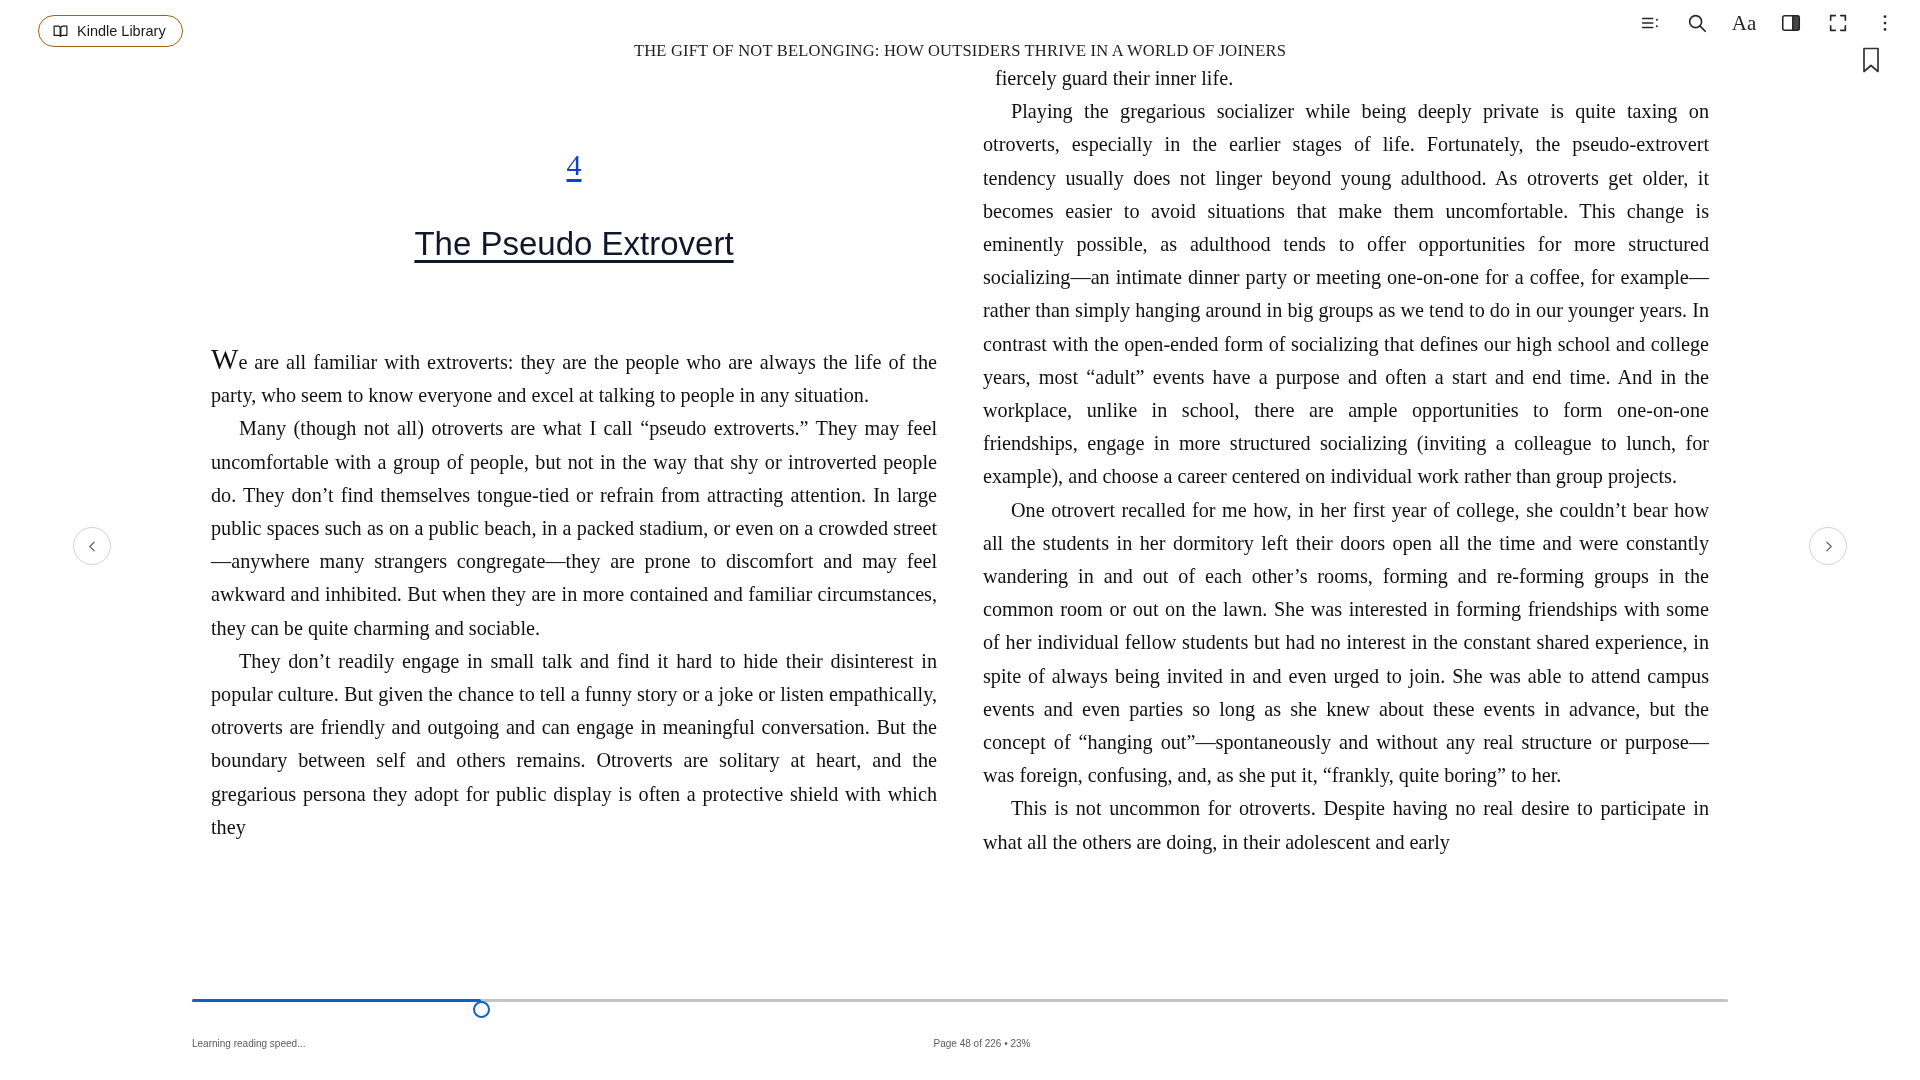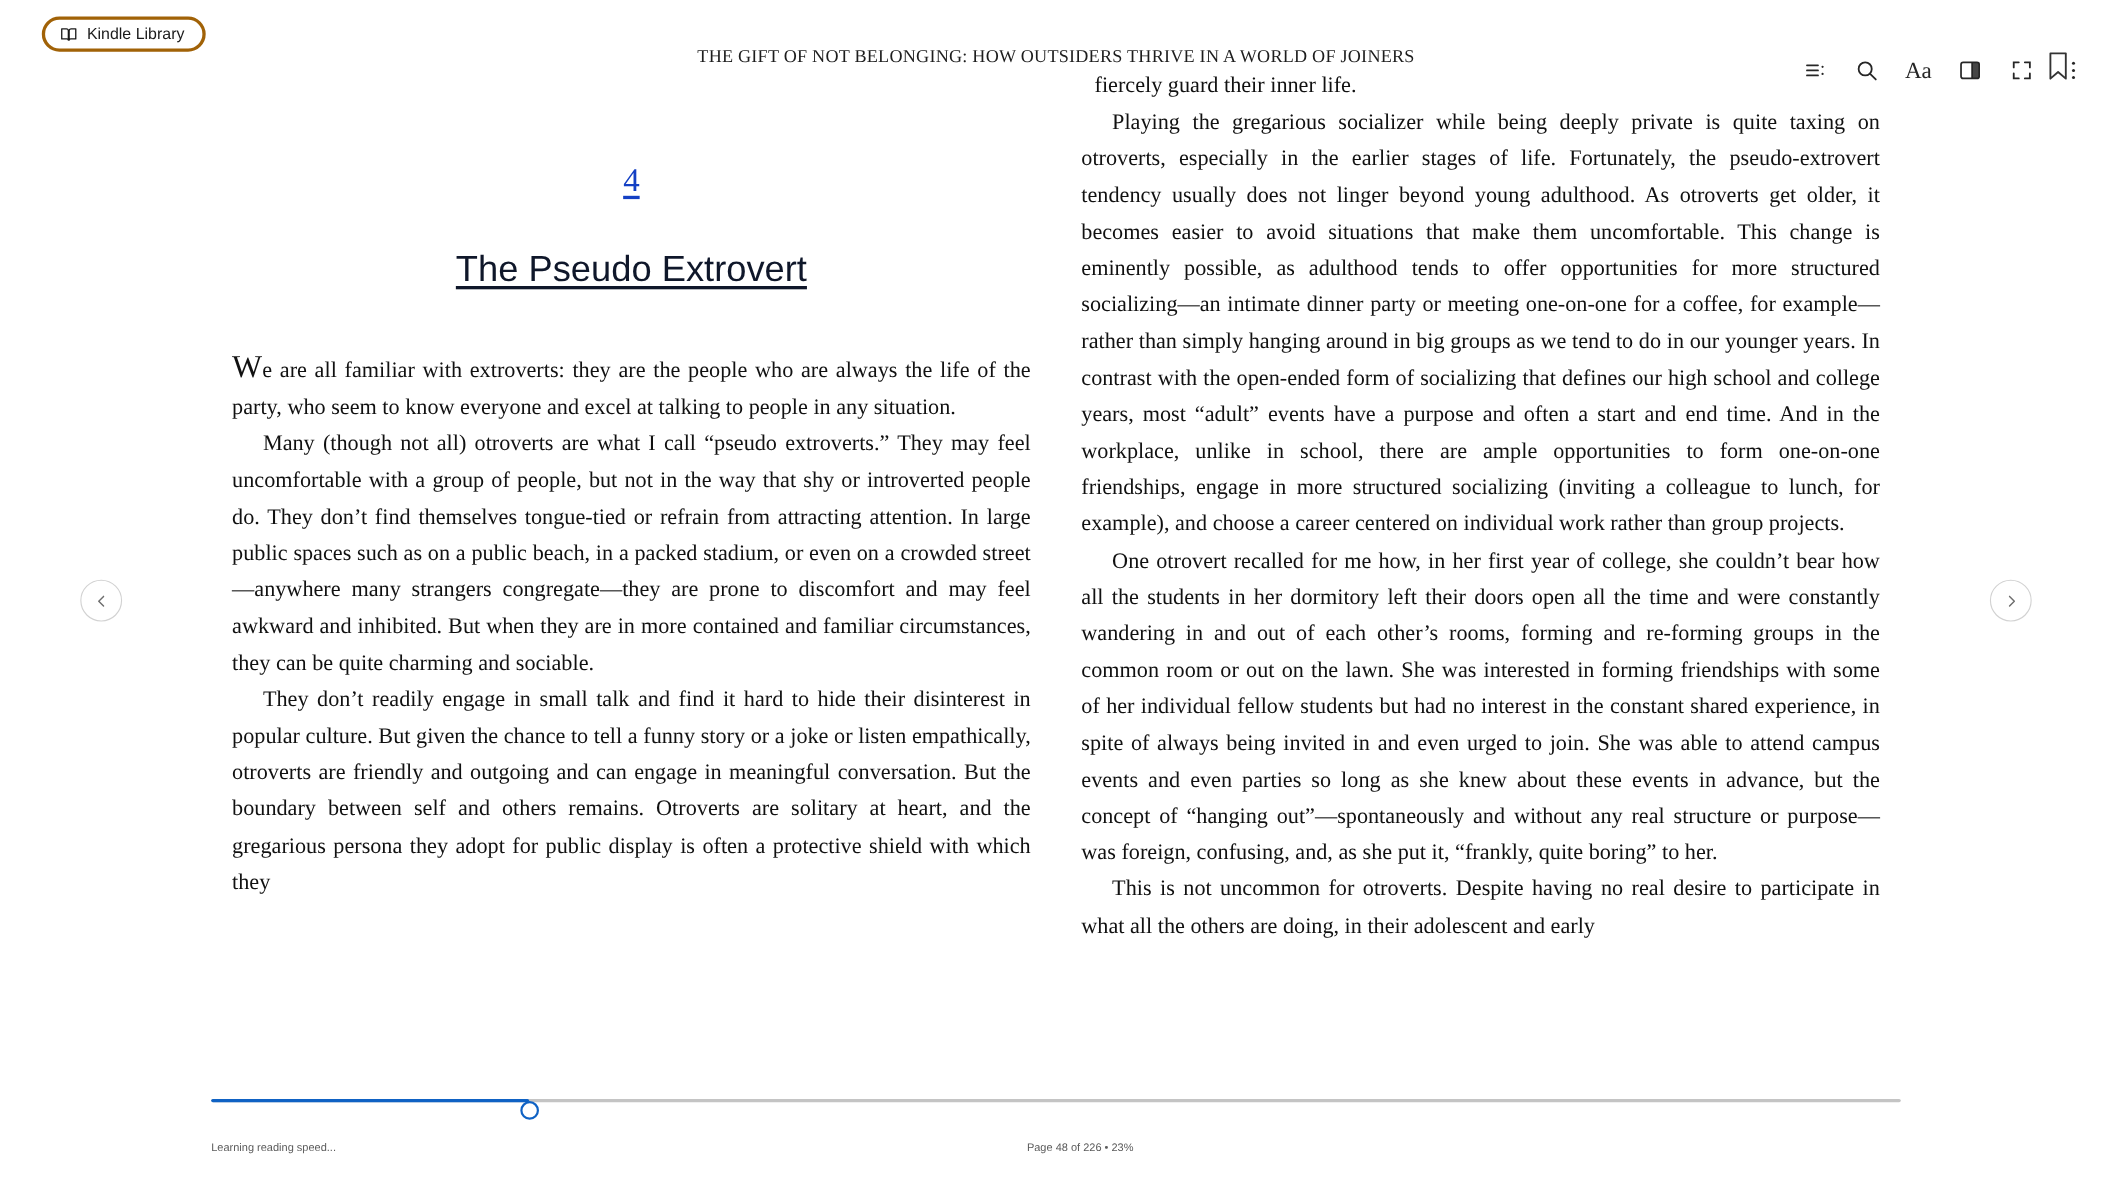--- a/index.html
+++ b/index.html
@@ -21,21 +21,21 @@
     position: absolute; top: 0; left: 0;
     width: 1920px; height: 62px;
     display: flex; align-items: center;
     background: #ffffff;
   }
   .library-btn {
     position: absolute; left: 38px; top: 15px;
     height: 32px;
     display: flex; align-items: center; gap: 8px;
     padding: 0 16px 0 13px;
-    border: 3px solid #a16207;
+    border: 1px solid #a16207;
     border-radius: 16px;
     background: #ffffff;
     font-family: "Liberation Sans", sans-serif;
     font-size: 14.5px;
     color: #1a1a1a;
     cursor: pointer;
     white-space: nowrap;
   }
   .library-btn .bicon { display: block; width: 17px; height: 17px; }
   .book-title {
@@ -43,23 +43,22 @@
     text-align: center;
     font-family: "Liberation Serif", serif;
     font-size: 16.5px;
     letter-spacing: 0.2px;
     color: #1d1d1d;
     pointer-events: none;
     margin-top: 24px;
   }
   .top-icons {
     position: absolute; right: 22px; top: 10px;
-    display: flex; align-items: flex-end; gap: 21px;
+    display: flex; align-items: flex-start; gap: 21px;
     height: 40px;
-    margin-top: 27px;
   }
   .top-icons .ticon {
     width: 26px; height: 26px;
     display: flex; align-items: center; justify-content: center;
     cursor: pointer;
     color: #262626;
   }
   .aa-icon {
     font-family: "Liberation Serif", serif;
     font-size: 21px;
@@ -123,21 +122,21 @@
   p.body {
     font-family: "Liberation Serif", serif;
     font-size: 20.2px;
     line-height: 33.2px;
     color: #111111;
     text-align: justify;
     margin: 0;
     text-indent: 28px;
     hyphens: auto;
   }
-  p.body.first { text-indent: 0; margin-top: 58px; }
+  p.body.first { text-indent: 0; margin-top: 83px; }
   p.body.nofirst-top { margin-top: 0; }
   p.body .dropcap {
     font-size: 29px;
     line-height: 0;
   }
   .col-right p.body:first-child { text-indent: 0; margin-left: 12px; }
 
   
   .progress-wrap {
     position: absolute; left: 0; bottom: 70px;

